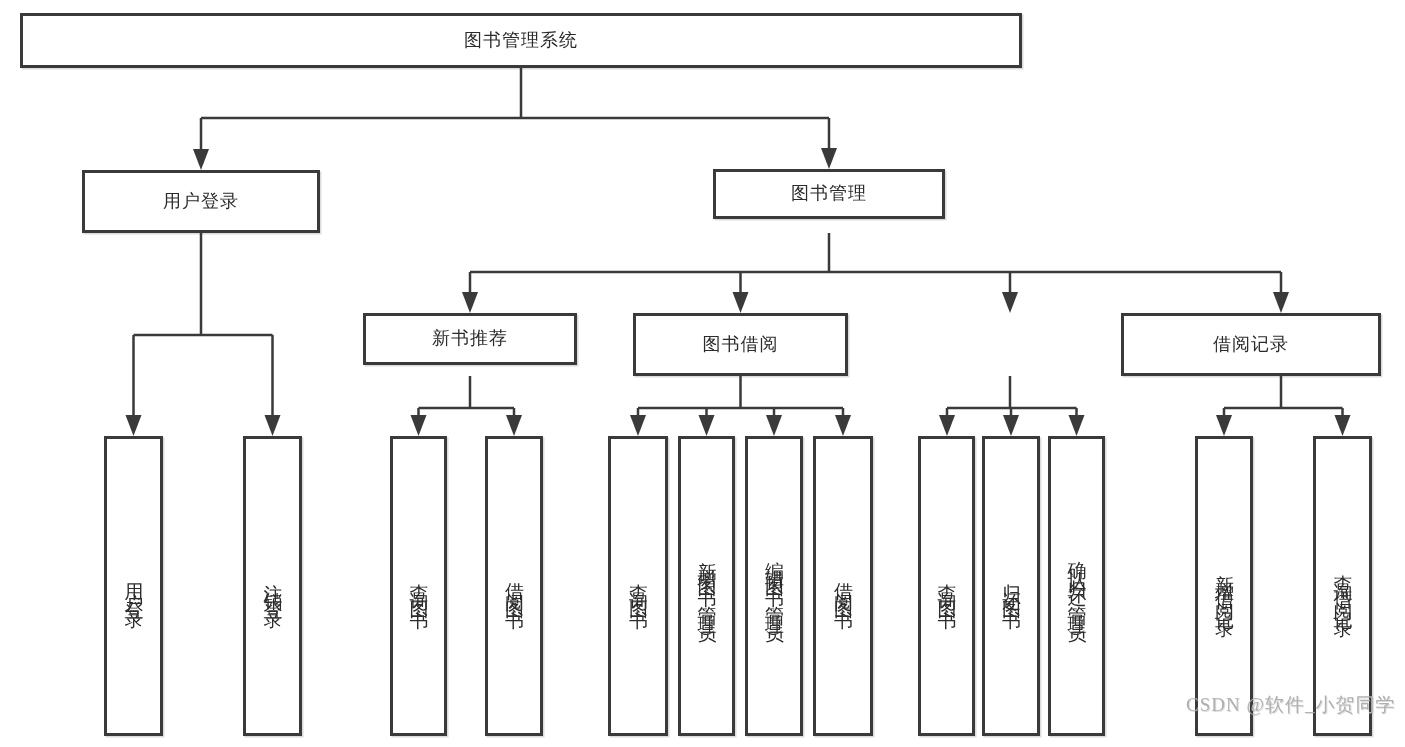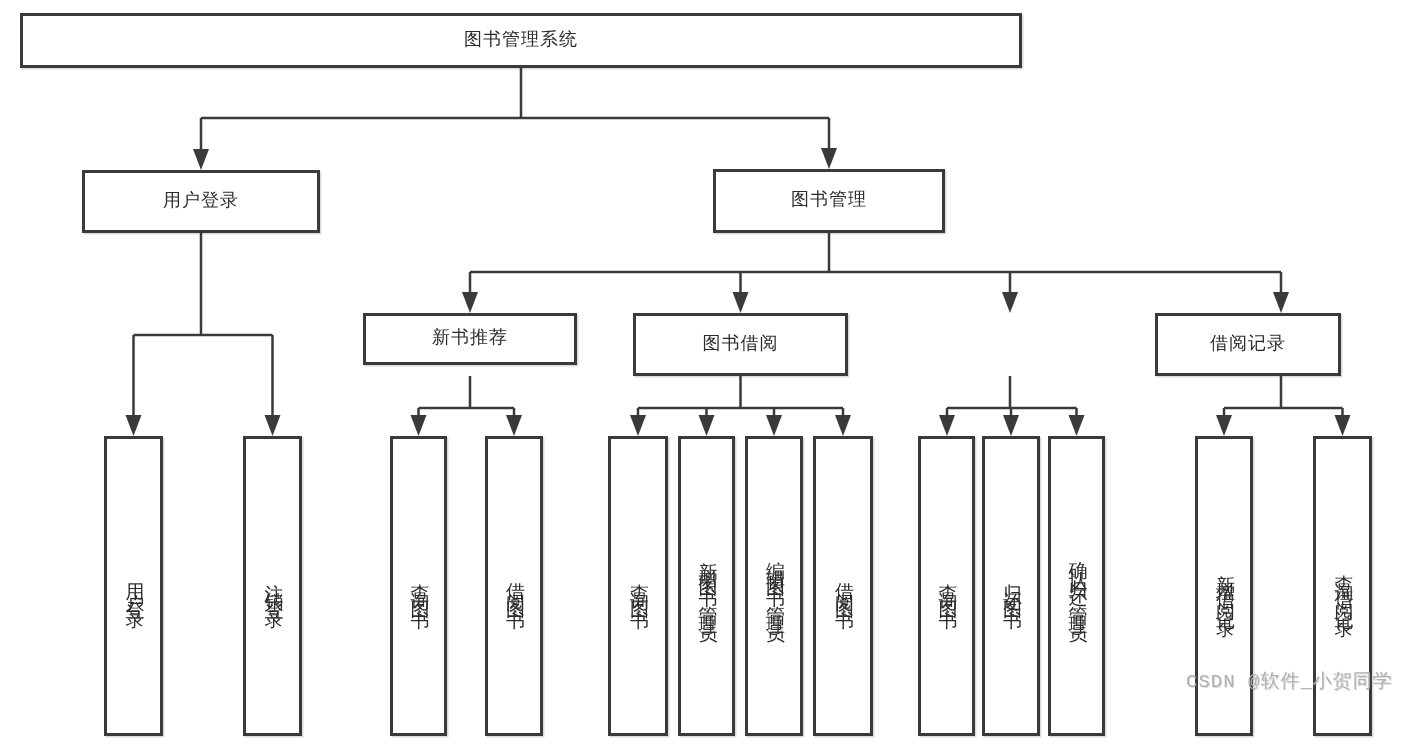--- a/index.html
+++ b/index.html
@@ -1,33 +1,33 @@
 <!DOCTYPE html>
 <html><head>
 <meta charset="utf-8">
 <style>
   html,body{margin:0;padding:0;background:#ffffff;}
   #stage{
     position:relative;width:1405px;height:747px;background:#ffffff;overflow:hidden;
-    font-family:Liberation Mono, monospace;
+    font-family:Liberation Serif, serif;
   }
   #wires{position:absolute;left:0;top:0;pointer-events:none;}
   .node{
     position:absolute;box-sizing:border-box;background:#ffffff;
     border:3px solid #3a3a3a;color:#2b2b2b;
     display:flex;align-items:center;justify-content:center;
     font-size:18px;letter-spacing:1px;line-height:1.2;
     box-shadow:1.5px 1.5px 0 rgba(60,60,60,0.18);
   }
   .node.v{
     writing-mode:vertical-rl;text-orientation:mixed;
     font-size:19px;letter-spacing:9px;
   }
   #watermark{
-    position:absolute;left:1186px;top:668px;z-index:5;
+    position:absolute;left:1186px;top:692px;z-index:5;
     font-size:19px;color:#b0b0b0;letter-spacing:1px;white-space:nowrap;
     text-shadow:1px 1px 0 rgba(120,120,120,0.25);
   }
 </style>
 </head>
 <body>
 
 <div id="stage">
 
   <svg id="wires" width="1405" height="747" viewBox="0 0 1405 747" aria-hidden="true">
@@ -58,25 +58,25 @@
       <polygon points="1003,415 1019,415 1011,436"></polygon>
       <polygon points="1068.5,415 1084.5,415 1076.5,436"></polygon>
       <polygon points="1216,415 1232,415 1224,436"></polygon>
       <polygon points="1334.5,415 1350.5,415 1342.5,436"></polygon>
     </g>
   </svg>
 
   <div class="node" style="left:20px;top:13px;width:1002px;height:55px">图书管理系统</div>
 
   <div class="node" style="left:82px;top:170px;width:238px;height:63px">用户登录</div>
-  <div class="node" style="left:713px;top:169px;width:232px;height:64px">图书管理</div>
+  <div class="node" style="left:713px;top:169px;width:232px;height:50px">图书管理</div>
 
   <div class="node" style="left:363px;top:313px;width:214px;height:52px">新书推荐</div>
   <div class="node" style="left:633px;top:313px;width:215px;height:63px">图书借阅</div>
-  <div class="node" style="left:1155px;top:313px;width:186px;height:63px">借阅记录</div>
+  <div class="node" style="left:1121px;top:313px;width:260px;height:63px">借阅记录</div>
 
   <div class="node v" style="left:104px;top:436px;width:59px;height:300px">用户登录</div>
   <div class="node v" style="left:243px;top:436px;width:59px;height:300px">注销登录</div>
 
   <div class="node v" style="left:390px;top:436px;width:57px;height:300px">查询图书</div>
   <div class="node v" style="left:485px;top:436px;width:58px;height:300px">借阅图书</div>
 
   <div class="node v" style="left:608px;top:436px;width:60px;height:300px">查询图书</div>
   <div class="node v" style="left:678px;top:436px;width:57px;height:300px">新增图书（管理员）</div>
   <div class="node v" style="left:745px;top:436px;width:58px;height:300px">编辑图书（管理员）</div>

